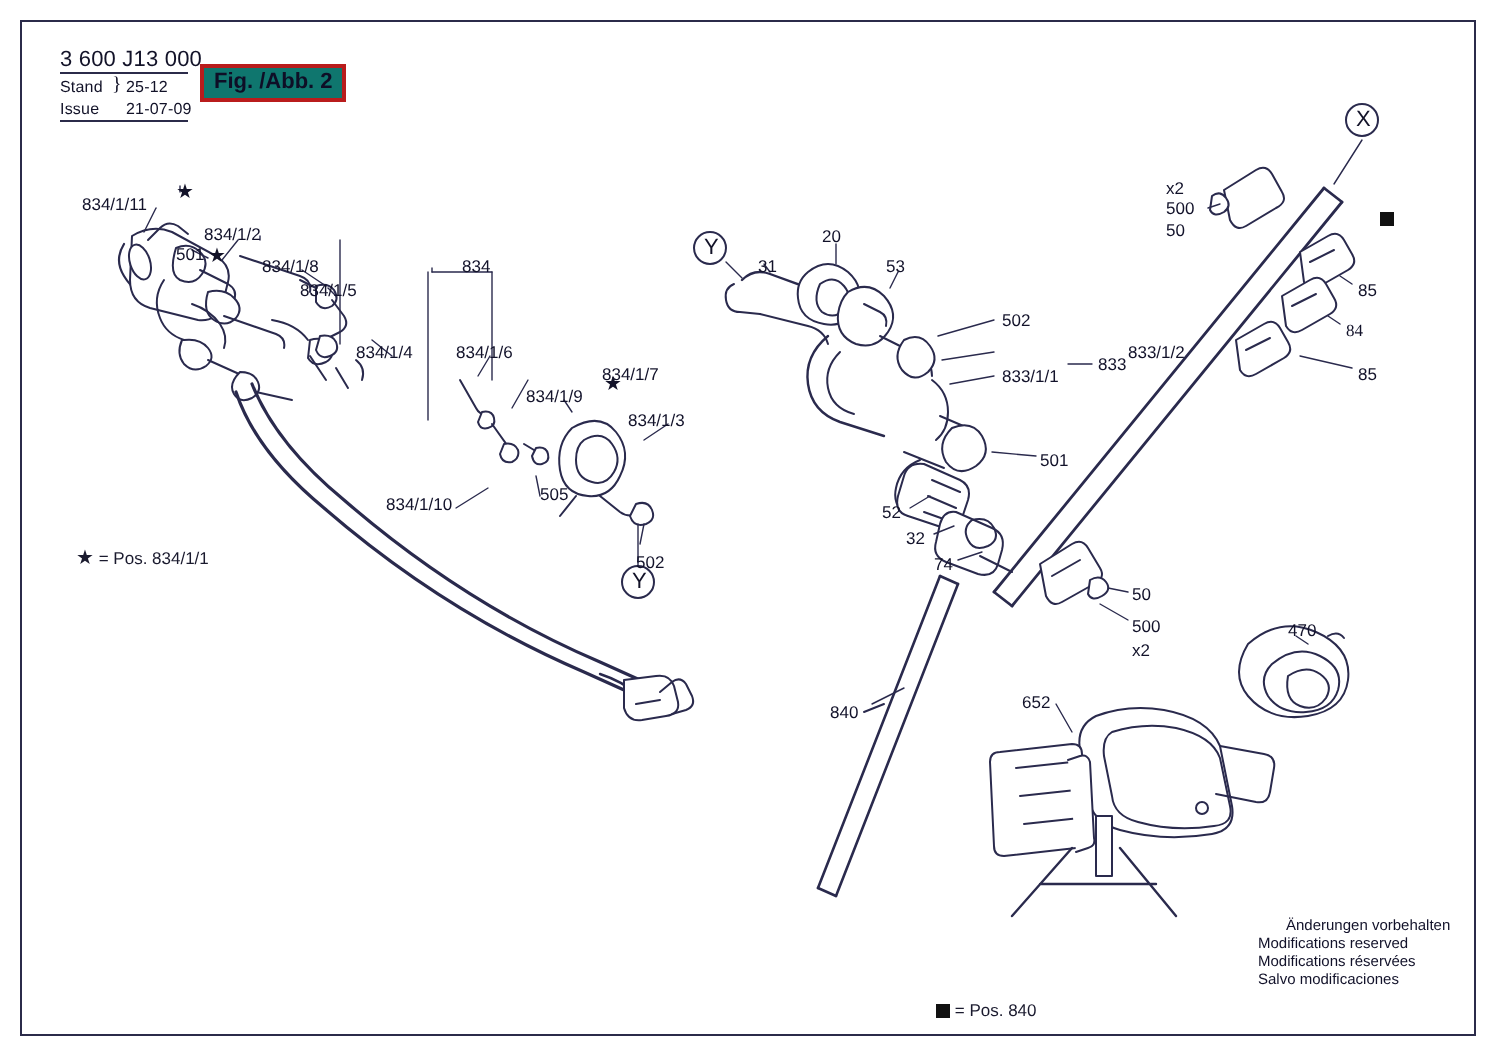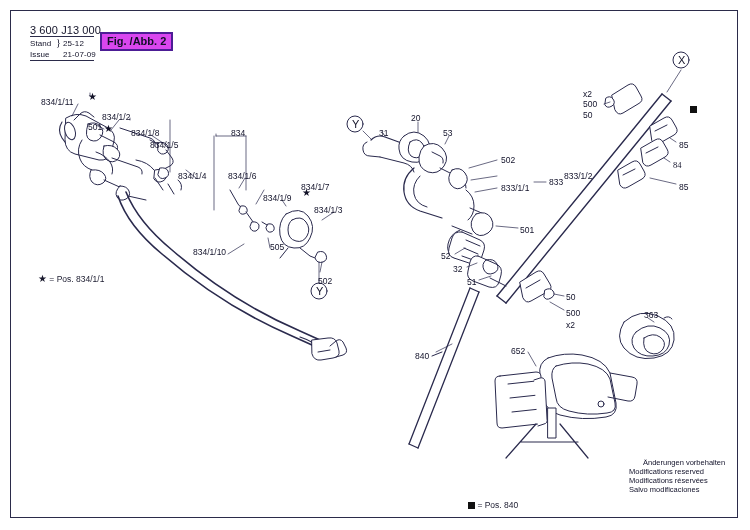--- a/index.html
+++ b/index.html
@@ -4,21 +4,21 @@
 <style>
   html,body{margin:0;padding:0;background:#fff;}
   body{width:750px;height:530px;font-family:"Liberation Sans",sans-serif;color:#1a1a2e;}
   #root{position:relative;width:750px;height:530px;overflow:hidden;}
   .frame{position:absolute;left:10px;top:10px;width:728px;height:508px;border:1px solid #2b2b4a;box-sizing:border-box;}
   .hdr-line{position:absolute;background:#2b2b4a;}
   .txt{position:absolute;white-space:nowrap;font-size:8.5px;letter-spacing:.1px;color:#121228;}
   .txt.s8{font-size:8px;}
   .txt.s9{font-size:11px;}
   .txt.s10{font-size:10px;}
-  .fig{position:absolute;border:2px solid #4c1d95;padding:1px 5px 2px 5px;font-size:11px;font-weight:bold;color:#0e0e26;background:#d946ef;}
+  .fig{position:absolute;border:2px solid #b91c1c;padding:1px 5px 2px 5px;font-size:11px;font-weight:bold;color:#0e0e26;background:#0f766e;}
   svg{position:absolute;left:0;top:0;width:750px;height:530px;pointer-events:none;}
   .lbl{position:absolute;font-size:8.5px;color:#12122a;white-space:nowrap;}
   .star{font-size:10px;line-height:1;}
   .sq{display:inline-block;width:7px;height:7px;background:#111;vertical-align:middle;}
   .legend{position:absolute;font-size:8.5px;white-space:nowrap;}
   .foot{position:absolute;font-size:7.5px;line-height:9.5px;color:#12122a;text-align:left;}
 </style>
 </head>
 <body>
 
@@ -228,31 +228,31 @@
   <div class="lbl" style="left:379px;top:128px;">31</div>
   <div class="lbl" style="left:411px;top:113px;">20</div>
   <div class="lbl" style="left:443px;top:128px;">53</div>
   <div class="lbl" style="left:501px;top:155px;">502</div>
   <div class="lbl" style="left:516px;top:171px;padding-left:48px;">833/1/2</div>
   <div class="lbl" style="left:501px;top:183px;">833/1/1</div>
   <div class="lbl" style="left:549px;top:177px;">833</div>
   <div class="lbl" style="left:520px;top:225px;">501</div>
   <div class="lbl" style="left:441px;top:251px;">52</div>
   <div class="lbl" style="left:453px;top:264px;">32</div>
-  <div class="lbl" style="left:467px;top:277px;">51</div>
+  <div class="lbl" style="left:467px;top:277px;">74</div>
   <div class="lbl" style="left:583px;top:89px;">x2</div>
   <div class="lbl" style="left:583px;top:99px;">500</div>
   <div class="lbl" style="left:583px;top:110px;">50</div>
   <div class="lbl" style="left:679px;top:140px;">85</div>
   <div class="lbl" style="left:673px;top:160px;font-family:Liberation Serif, serif;">84</div>
   <div class="lbl" style="left:679px;top:182px;">85</div>
   <div class="lbl" style="left:566px;top:292px;">50</div>
   <div class="lbl" style="left:566px;top:308px;">500</div>
   <div class="lbl" style="left:566px;top:320px;">x2</div>
-  <div class="lbl" style="left:644px;top:310px;">363</div>
+  <div class="lbl" style="left:644px;top:310px;">470</div>
   <div class="lbl" style="left:415px;top:351px;">840</div>
   <div class="lbl" style="left:511px;top:346px;">652</div>
 
   <div class="txt star" style="left:88px;top:92px;">★</div>
   <div class="txt star" style="left:104px;top:124px;">★</div>
   <div class="txt star" style="left:302px;top:188px;">★</div>
 
   <div class="txt" style="left:690px;top:104px;"><span class="sq"></span></div>
 
   <div class="legend" style="left:38px;top:274px;">

